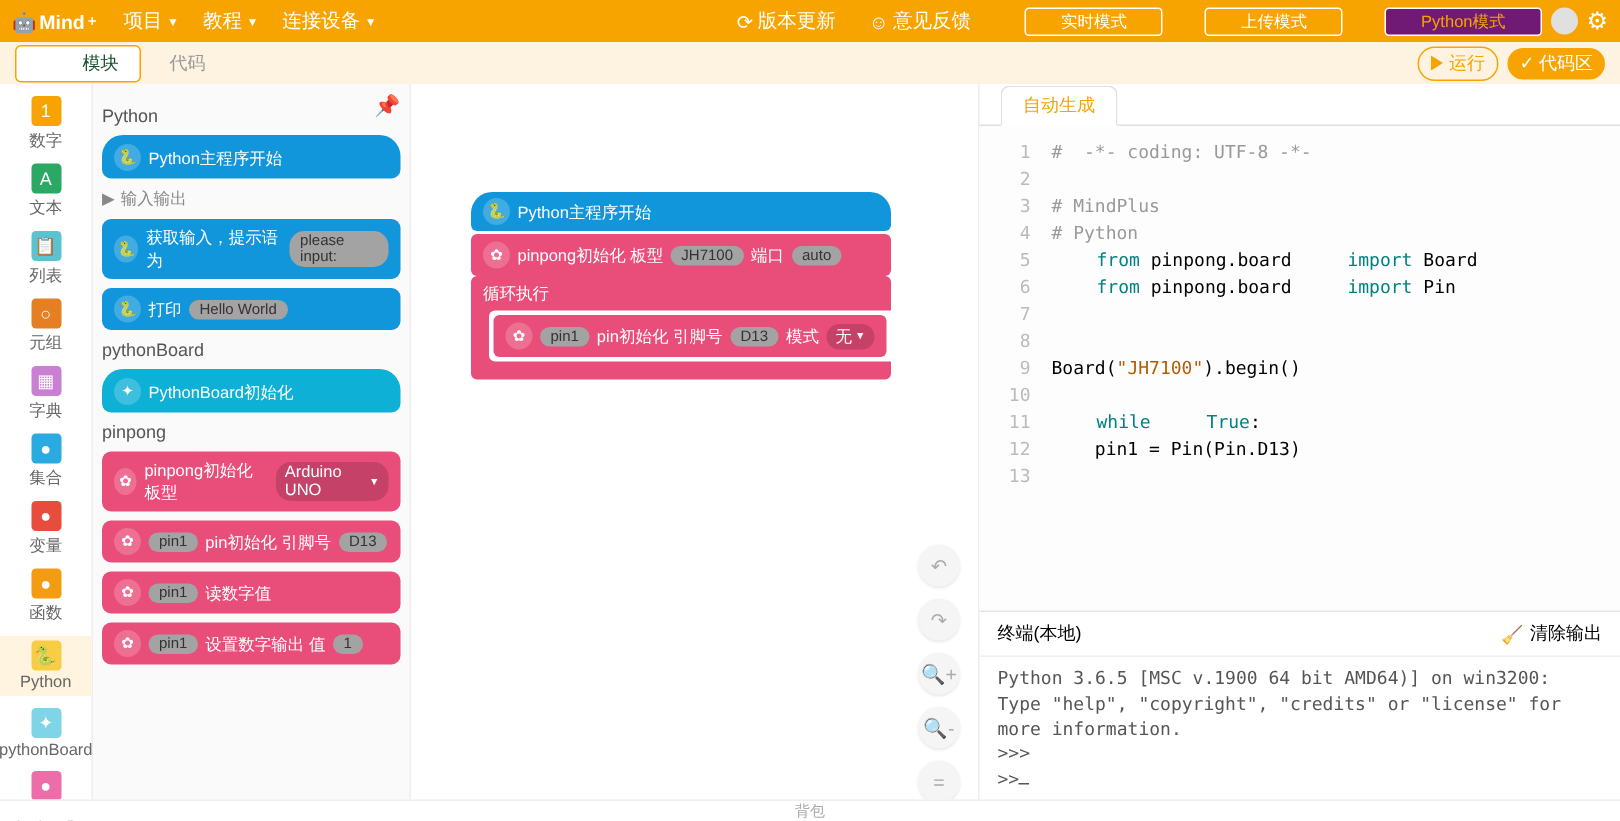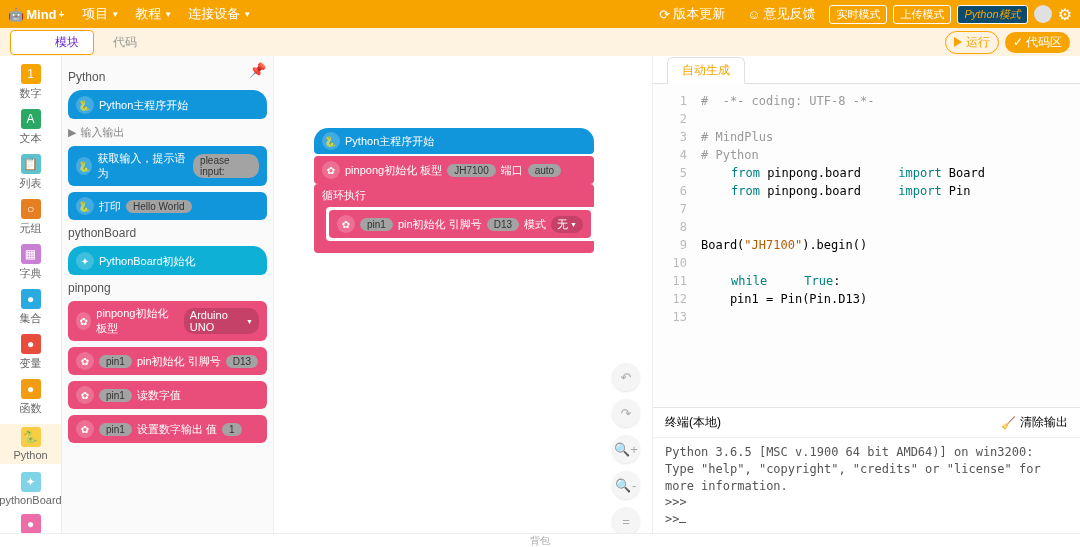--- a/index.html
+++ b/index.html
@@ -5,29 +5,29 @@
 * { margin: 0; padding: 0; box-sizing: border-box; }
 body { font-family: -apple-system, BlinkMacSystemFont, "Microsoft YaHei", sans-serif; font-size: 12px; background: #fff; overflow: hidden; width: 1080px; height: 547px; }
 
 
 .topbar { height: 28px; background: #f7a400; display: flex; align-items: center; color: #fff; padding: 0 8px; font-size: 13px; }
 .logo { font-weight: bold; margin-right: 10px; display: flex; align-items: center; gap: 2px; }
 .logo .plus { font-size: 10px; }
 .menu-item { padding: 0 8px; cursor: pointer; display: flex; align-items: center; gap: 3px; }
 .menu-item .caret { font-size: 8px; }
 .topbar-right { margin-left: auto; display: flex; align-items: center; gap: 6px; }
-.mode-btn { border: 1px solid #fff; border-radius: 3px; padding: 1px 6px; font-size: 11px; cursor: pointer; color: #fff; }
-.mode-btn.active { background: #0c4a6e; color: #f7a400; font-style: italic; }
+.mode-btn { border: 1px solid #fff; border-radius: 3px; padding: 1px 23px; font-size: 11px; cursor: pointer; color: #fff; margin-left: 22px; }
+.mode-btn.active { background: #701a75; color: #f7a400; }
 .avatar { width: 18px; height: 18px; background: #e0e0e0; border-radius: 50%; }
 .gear { font-size: 16px; cursor: pointer; }
 
 
 .secondbar { height: 28px; background: #fdf3e0; display: flex; align-items: center; padding: 0 10px; }
 .tab-btn { padding: 3px 14px; border: 1px solid #f7a400; border-radius: 4px; font-size: 12px; cursor: pointer; margin-right: 4px; }
-.tab-btn.active { color: #6d28d9; background: #fff; padding-left: 44px; }
+.tab-btn.active { color: #14532d; background: #fff; padding-left: 44px; }
 .tab-btn.inactive { border: 1px solid transparent; color: #999; }
 .run-btn { margin-left: auto; color: #f7a400; display: flex; align-items: center; gap: 4px; padding: 2px 8px; border: 1px solid #f7a400; border-radius: 14px; cursor: pointer; font-size: 12px; }
 .code-area-btn { color: #fff; background: #f7a400; padding: 2px 8px; border-radius: 14px; margin-left: 6px; cursor: pointer; font-size: 12px; display: flex; align-items: center; gap: 3px; }
 .play-icon { width: 0; height: 0; border-left: 8px solid #f7a400; border-top: 5px solid transparent; border-bottom: 5px solid transparent; }
 
 
 .main { display: flex; height: 491px; }
 
 
 .cat-sidebar { width: 62px; border-right: 1px solid #eee; display: flex; flex-direction: column; align-items: center; padding-top: 8px; gap: 8px; font-size: 11px; color: #666; }

